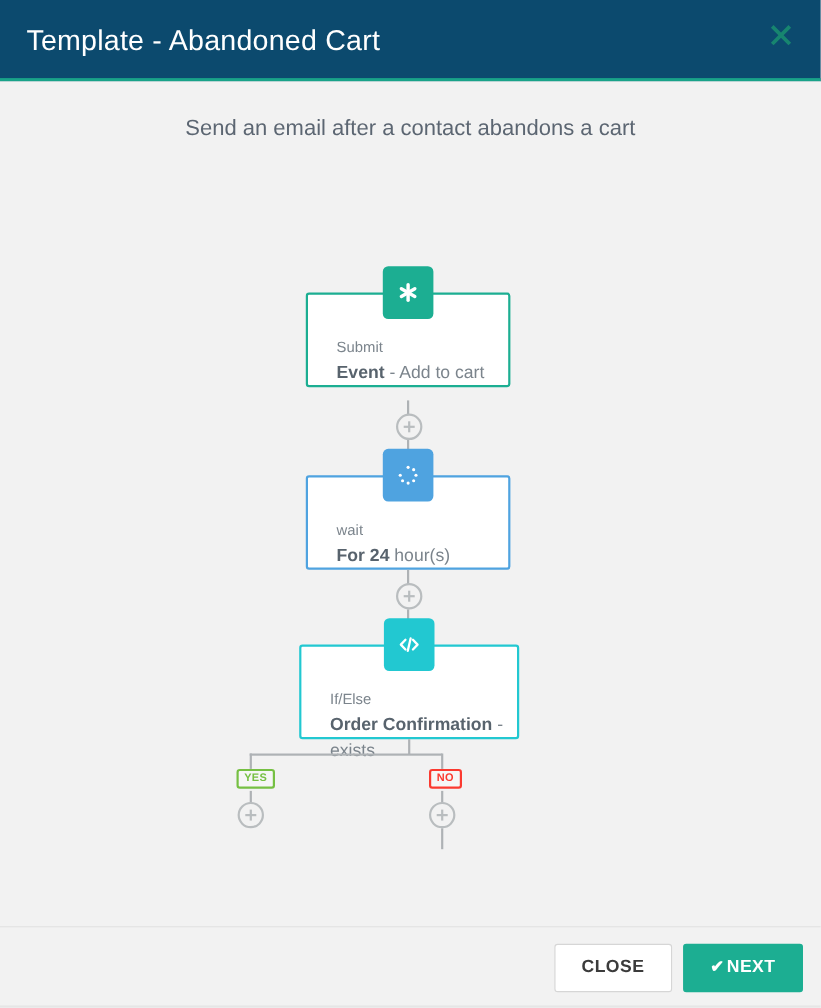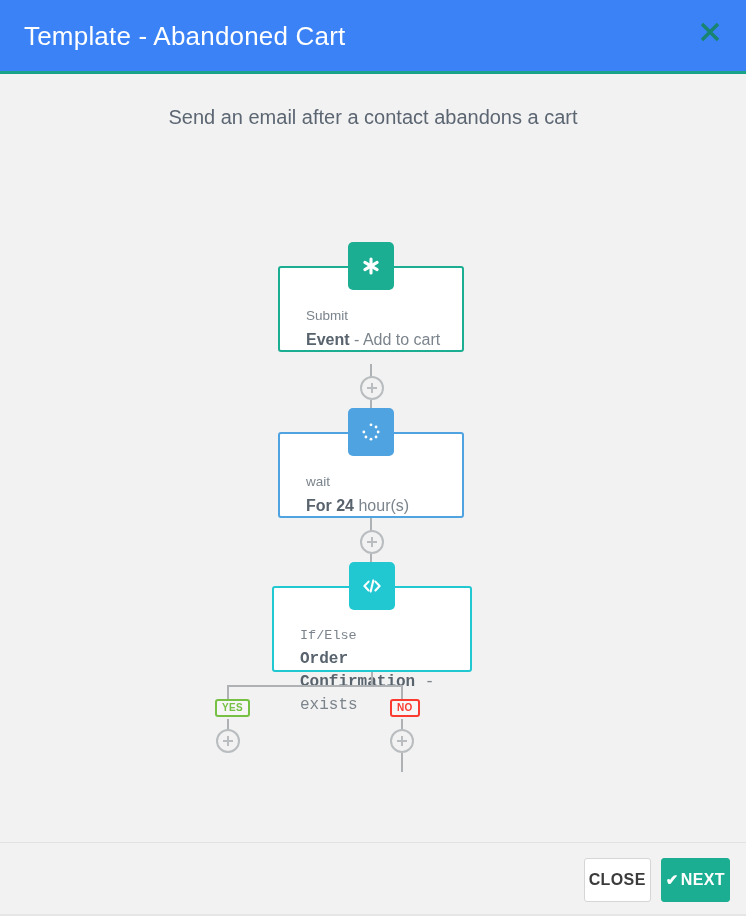--- a/index.html
+++ b/index.html
@@ -20,21 +20,21 @@
     background: #f2f2f2;
     display: flex;
     flex-direction: column;
   }
 
   
   .modal-header {
     position: relative;
     height: 74px;
     min-height: 74px;
-    background: #3b82f6;
+    background: #0c4a6e;
     border-bottom: 3px solid #19a389;
     display: flex;
     align-items: center;
     padding: 0 24px;
   }
   .modal-title {
     color: #ffffff;
     font-size: 26px;
     font-weight: 400;
     letter-spacing: 0.2px;
@@ -79,21 +79,21 @@
 
   
   .node {
     position: absolute;
     background: #ffffff;
     border: 2px solid #cccccc;
     border-radius: 3px;
   }
   .node-teal   { border-color: #1cae92; }
   .node-blue   { border-color: #4fa3e0; }
-  .node-cyan   { border-color: #22c8d1; font-family: Liberation Mono, monospace; }
+  .node-cyan   { border-color: #22c8d1; }
 
   .node-badge {
     position: absolute;
     top: -26px;
     left: 50%;
     transform: translateX(-50%);
     width: 46px;
     height: 48px;
     border-radius: 5px;
     display: flex;
@@ -184,21 +184,21 @@
     padding: 0 16px 0 0;
     gap: 10px;
   }
   .btn {
     font-family: "Liberation Sans", sans-serif;
     font-size: 16px;
     font-weight: bold;
     letter-spacing: 0.4px;
     border-radius: 3px;
     cursor: pointer;
-    padding: 0 4px;
+    padding: 0 24px;
     height: 44px;
     display: inline-flex;
     align-items: center;
     justify-content: center;
   }
   .btn-close {
     background: #ffffff;
     color: #3b3b3b;
     border: 1px solid #d6d6d6;
   }

